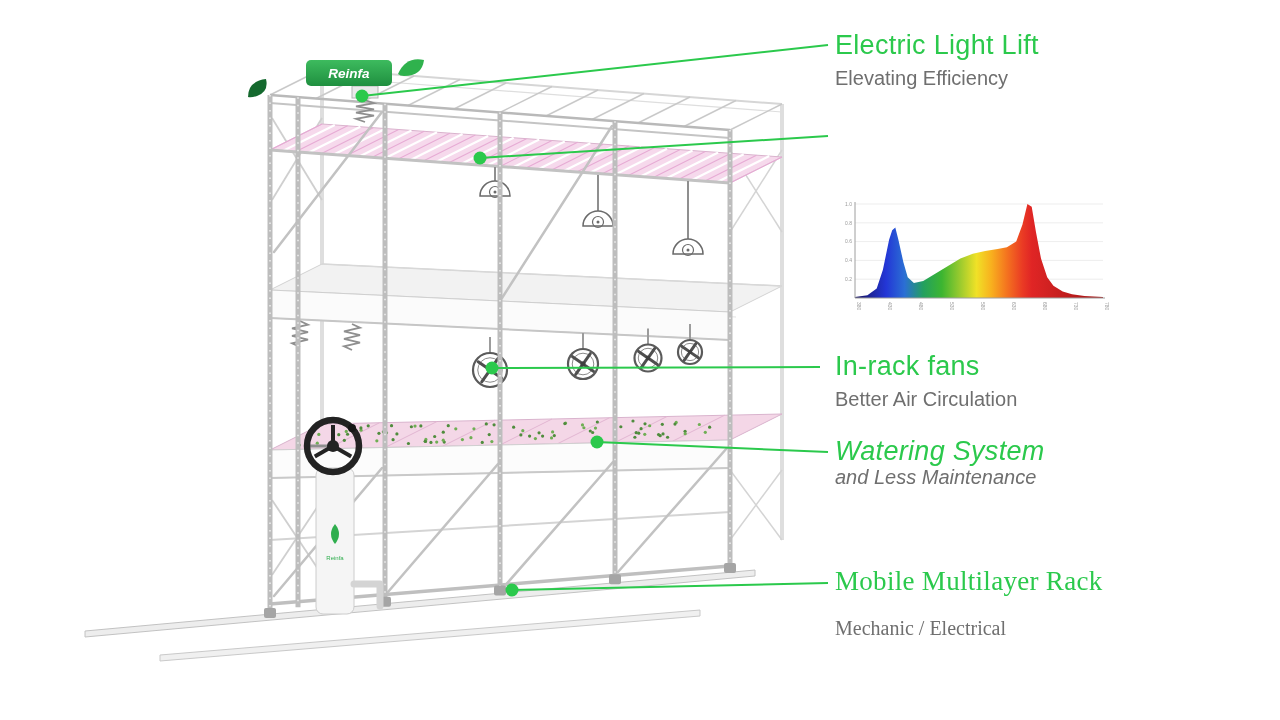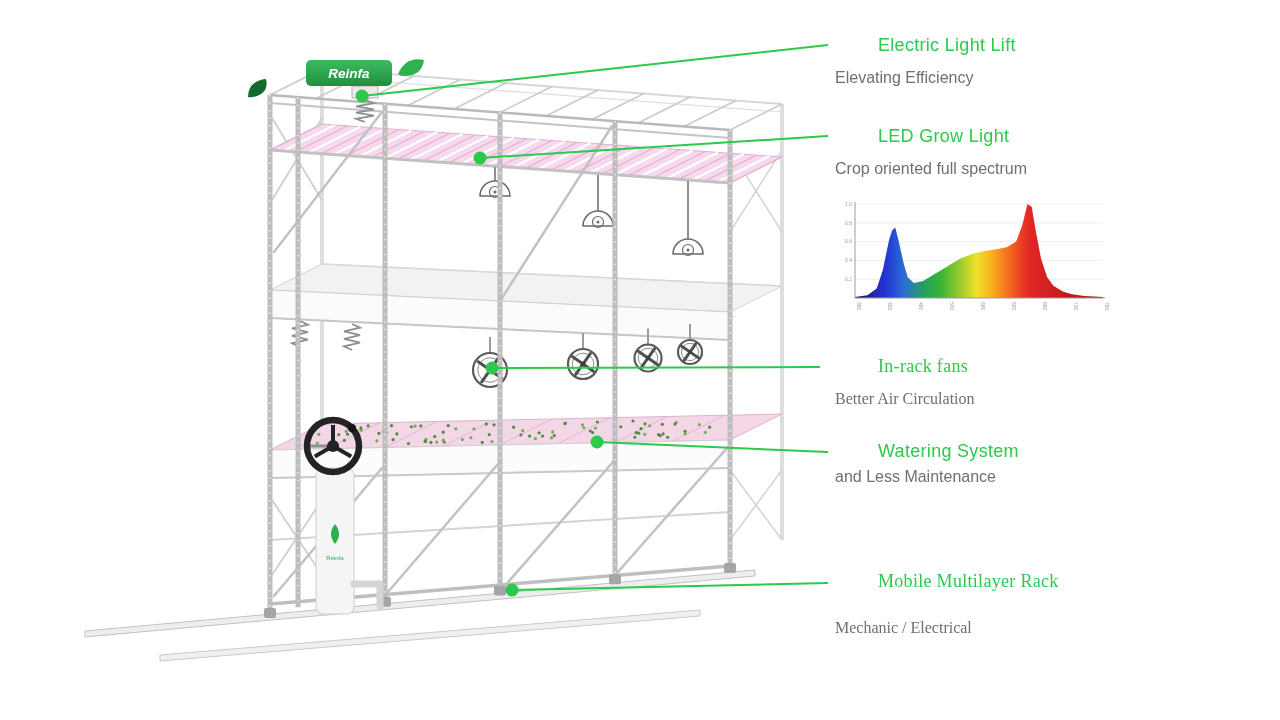--- a/index.html
+++ b/index.html
@@ -1,28 +1,28 @@
 <!DOCTYPE html>
 <html><head>
 <meta charset="utf-8">
 <style>
   * { margin:0; padding:0; box-sizing:border-box; }
   body { font-family:"Liberation Sans", sans-serif; background:#ffffff; }
   .stage { position:relative; width:1280px; height:720px; background:#ffffff; overflow:hidden; }
   .machine-svg { position:absolute; left:0; top:0; }
   svg { font-family:"Liberation Sans", sans-serif; }
   .callout { position:absolute; }
-  .callout-title { font-size:18px; color:#2bc94c; letter-spacing:.3px; font-weight:500; line-height:28px;margin-left:43px; }
-  .callout-sub { font-size:16px; color:#6f6f6f; line-height:24px; margin-top:7px; }
+  .callout-title { font-size:27px; color:#2bc94c; letter-spacing:.3px; font-weight:500; line-height:28px; }
+  .callout-sub { font-size:20px; color:#6f6f6f; line-height:24px; margin-top:7px; }
   .gap { margin-top:21px; }
   #co-electric { left:835px; top:31px; }
   #co-led { left:835px; top:122px; }
   #chart-box { position:absolute; left:833px; top:194px; width:276px; height:128px; }
-  #co-fans { left:835px; top:352px;font-family:Liberation Serif, serif; }
-  #co-water { left:835px; top:437px; }
+  #co-fans { left:835px; top:352px; }
+  #co-water { left:835px; top:437px;font-style:italic; }
   #co-rack { left:835px; top:567px;font-family:Liberation Serif, serif; }
 </style>
 </head>
 <body>
 
 <div class="stage">
 
   <svg class="machine-svg" width="1280" height="720" viewBox="0 0 1280 720">
     <defs>
       <linearGradient id="gradBanner" x1="0" y1="0" x2="0" y2="1">
@@ -368,24 +368,20 @@
       <circle cx="597" cy="442" r="6.5"></circle>
       <circle cx="512" cy="590" r="6.5"></circle>
     </g>
   </svg>
 
   <div class="callout" id="co-electric">
     <div class="callout-title">Electric Light Lift</div>
     <div class="callout-sub">Elevating Efficiency</div>
   </div>
 
-  <div class="callout" id="co-led">
-    <div class="callout-title">LED Grow Light</div>
-    <div class="callout-sub">Crop oriented full spectrum</div>
-  </div>
 
   <div id="chart-box">
     <svg id="spec-svg" width="276" height="128" viewBox="0 0 276 128">
       <defs>
         <linearGradient id="specGrad" x1="0" y1="0" x2="1" y2="0">
           <stop offset="0.00" stop-color="#17125e"></stop>
           <stop offset="0.125" stop-color="#2336d6"></stop>
           <stop offset="0.20" stop-color="#2b6fd4"></stop>
           <stop offset="0.275" stop-color="#23a05f"></stop>
           <stop offset="0.35" stop-color="#3cb531"></stop>

